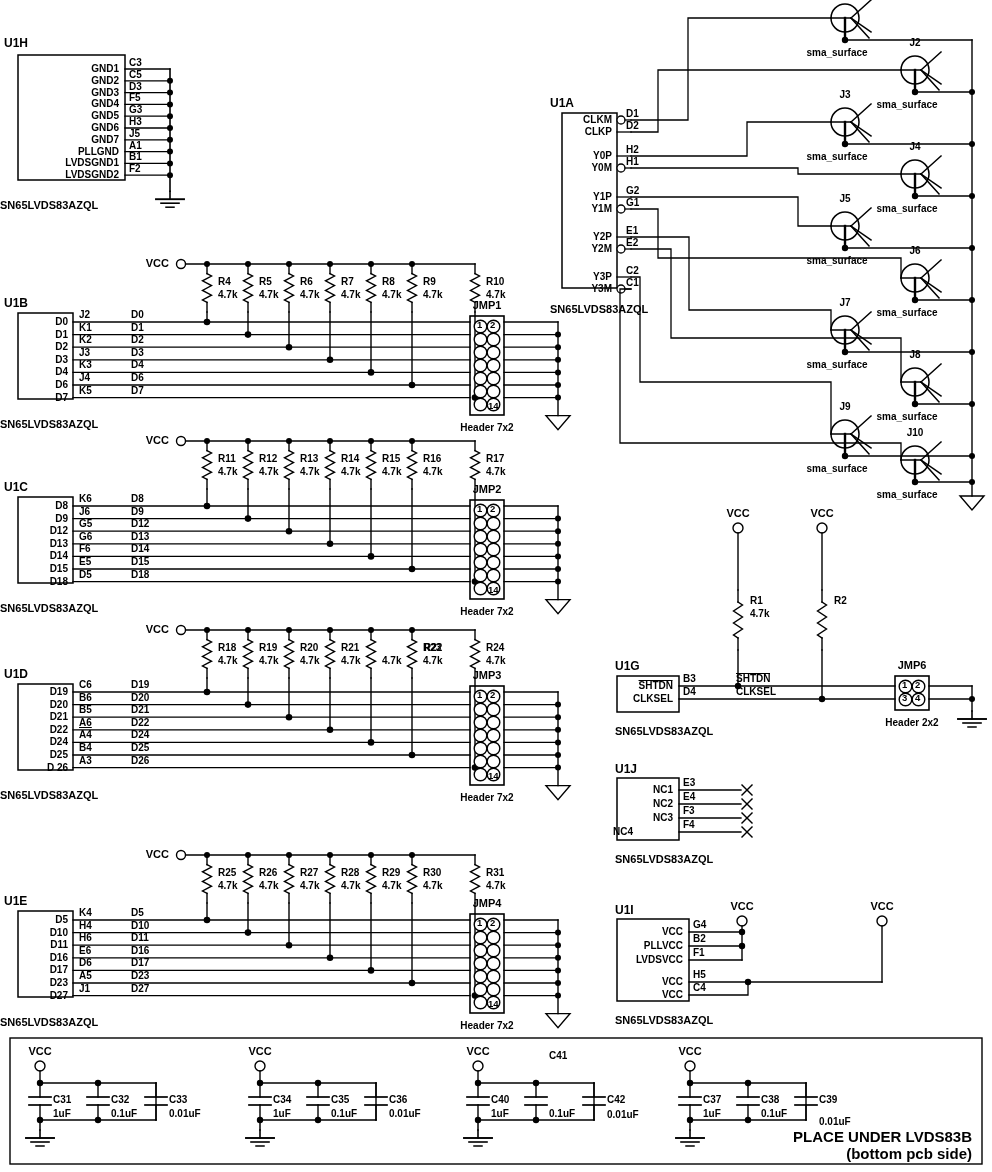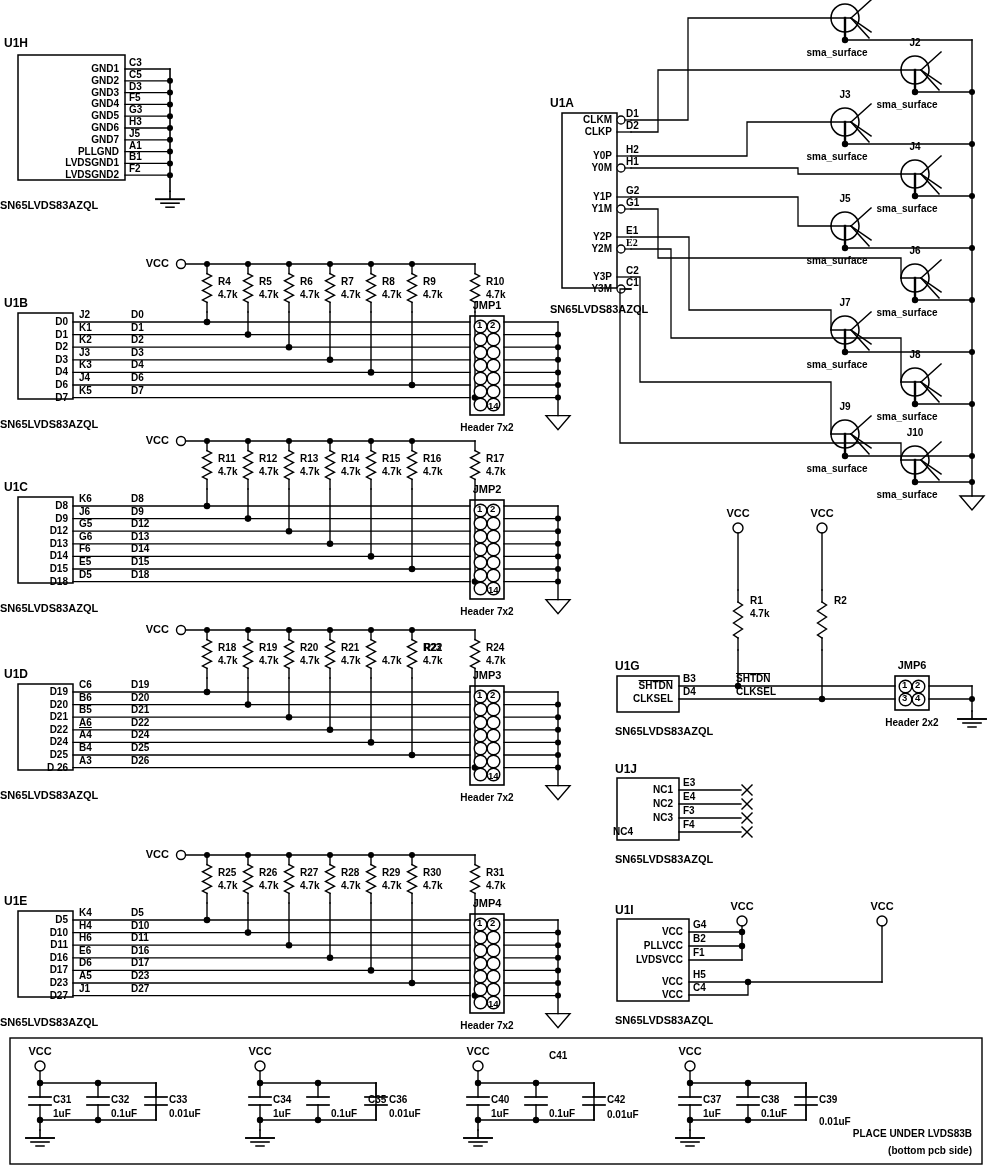--- a/index.html
+++ b/index.html
@@ -6,21 +6,21 @@
   body{width:992px;height:1172px;position:relative;
        font-family:"Liberation Sans", sans-serif;
        -webkit-font-smoothing:antialiased;}
   #sheet{position:absolute;left:0;top:0;width:992px;height:1172px;}
   svg{position:absolute;left:0;top:0;width:992px;height:1172px;}
   .lbl{position:absolute;font-weight:bold;color:#000;white-space:nowrap;line-height:1;}
   .s9{font-size:9.5px;}
   .s10{font-size:10px;}
   .s11{font-size:11px;}
   .s12{font-size:12px;}
-  .s13{font-size:10px;}
+  .s13{font-size:15px;}
   .ovl{border-top:1.3px solid #000;padding-top:0px;display:inline-block;}
 </style>
 </head>
 <body>
 
 <div id="sheet">
   <svg id="wires" viewBox="0 0 992 1172">
       <rect x="18" y="55" width="107" height="125" fill="none" stroke="#000" stroke-width="1.5"></rect>
       <line x1="125" y1="69" x2="170" y2="69" stroke="#000" stroke-width="1.3" stroke-linecap="square"></line>
       <line x1="125" y1="80.8" x2="170" y2="80.8" stroke="#000" stroke-width="1.3" stroke-linecap="square"></line>
@@ -683,21 +683,21 @@
       <div class="lbl s10" style="left: 626px; top: 145px;">H2</div>
       <div class="lbl s10" style="left: 612px; top: 163px; transform: translateX(-100%);">Y0M</div>
       <div class="lbl s10" style="left: 626px; top: 157px;">H1</div>
       <div class="lbl s10" style="left: 612px; top: 192px; transform: translateX(-100%);">Y1P</div>
       <div class="lbl s10" style="left: 626px; top: 186px;">G2</div>
       <div class="lbl s10" style="left: 612px; top: 204px; transform: translateX(-100%);">Y1M</div>
       <div class="lbl s10" style="left: 626px; top: 198px;">G1</div>
       <div class="lbl s10" style="left: 612px; top: 232px; transform: translateX(-100%);">Y2P</div>
       <div class="lbl s10" style="left: 626px; top: 226px;">E1</div>
       <div class="lbl s10" style="left: 612px; top: 244px; transform: translateX(-100%);">Y2M</div>
-      <div class="lbl s10" style="left: 626px; top: 238px; font-family: Liberation Serif, serif;">E2</div>
+      <div class="lbl s10" style="left: 626px; top: 238px;">E2</div>
       <div class="lbl s10" style="left: 612px; top: 272px; transform: translateX(-100%);">Y3P</div>
       <div class="lbl s10" style="left: 626px; top: 266px;">C2</div>
       <div class="lbl s10" style="left: 612px; top: 284px; transform: translateX(-100%);">Y3M</div>
       <div class="lbl s10" style="left: 626px; top: 278px;">C1</div>
       <div class="lbl s10" style="left: 837px; top: 48px; transform: translateX(-50%);">sma_surface</div>
       <div class="lbl s10" style="left: 915px; top: 38px; transform: translateX(-50%);">J2</div>
       <div class="lbl s10" style="left: 907px; top: 100px; transform: translateX(-50%);">sma_surface</div>
       <div class="lbl s10" style="left: 845px; top: 90px; transform: translateX(-50%);">J3</div>
       <div class="lbl s10" style="left: 837px; top: 152px; transform: translateX(-50%);">sma_surface</div>
       <div class="lbl s10" style="left: 915px; top: 142px; transform: translateX(-50%);">J4</div>
@@ -932,21 +932,21 @@
       <div class="lbl s11" style="left: 40px; top: 1046px; transform: translateX(-50%);">VCC</div>
       <div class="lbl s10" style="left: 53px; top: 1095px;">C31</div>
       <div class="lbl s10" style="left: 53px; top: 1109px;">1uF</div>
       <div class="lbl s10" style="left: 111px; top: 1095px;">C32</div>
       <div class="lbl s10" style="left: 111px; top: 1109px;">0.1uF</div>
       <div class="lbl s10" style="left: 169px; top: 1095px;">C33</div>
       <div class="lbl s10" style="left: 169px; top: 1109px;">0.01uF</div>
       <div class="lbl s11" style="left: 260px; top: 1046px; transform: translateX(-50%);">VCC</div>
       <div class="lbl s10" style="left: 273px; top: 1095px;">C34</div>
       <div class="lbl s10" style="left: 273px; top: 1109px;">1uF</div>
-      <div class="lbl s10" style="left: 331px; top: 1095px; margin-left: 37px;">C35</div>
+      <div class="lbl s10" style="left: 331px; top: 1095px;">C35</div>
       <div class="lbl s10" style="left: 331px; top: 1109px;">0.1uF</div>
       <div class="lbl s10" style="left: 389px; top: 1095px;">C36</div>
       <div class="lbl s10" style="left: 389px; top: 1109px;">0.01uF</div>
       <div class="lbl s11" style="left: 478px; top: 1046px; transform: translateX(-50%);">VCC</div>
       <div class="lbl s10" style="left: 491px; top: 1095px;">C40</div>
       <div class="lbl s10" style="left: 491px; top: 1109px;">1uF</div>
       <div class="lbl s10" style="left: 549px; top: 1051px;">C41</div>
       <div class="lbl s10" style="left: 549px; top: 1109px;">0.1uF</div>
       <div class="lbl s10" style="left: 607px; top: 1095px;">C42</div>
       <div class="lbl s10" style="left: 607px; top: 1110px;">0.01uF</div>

